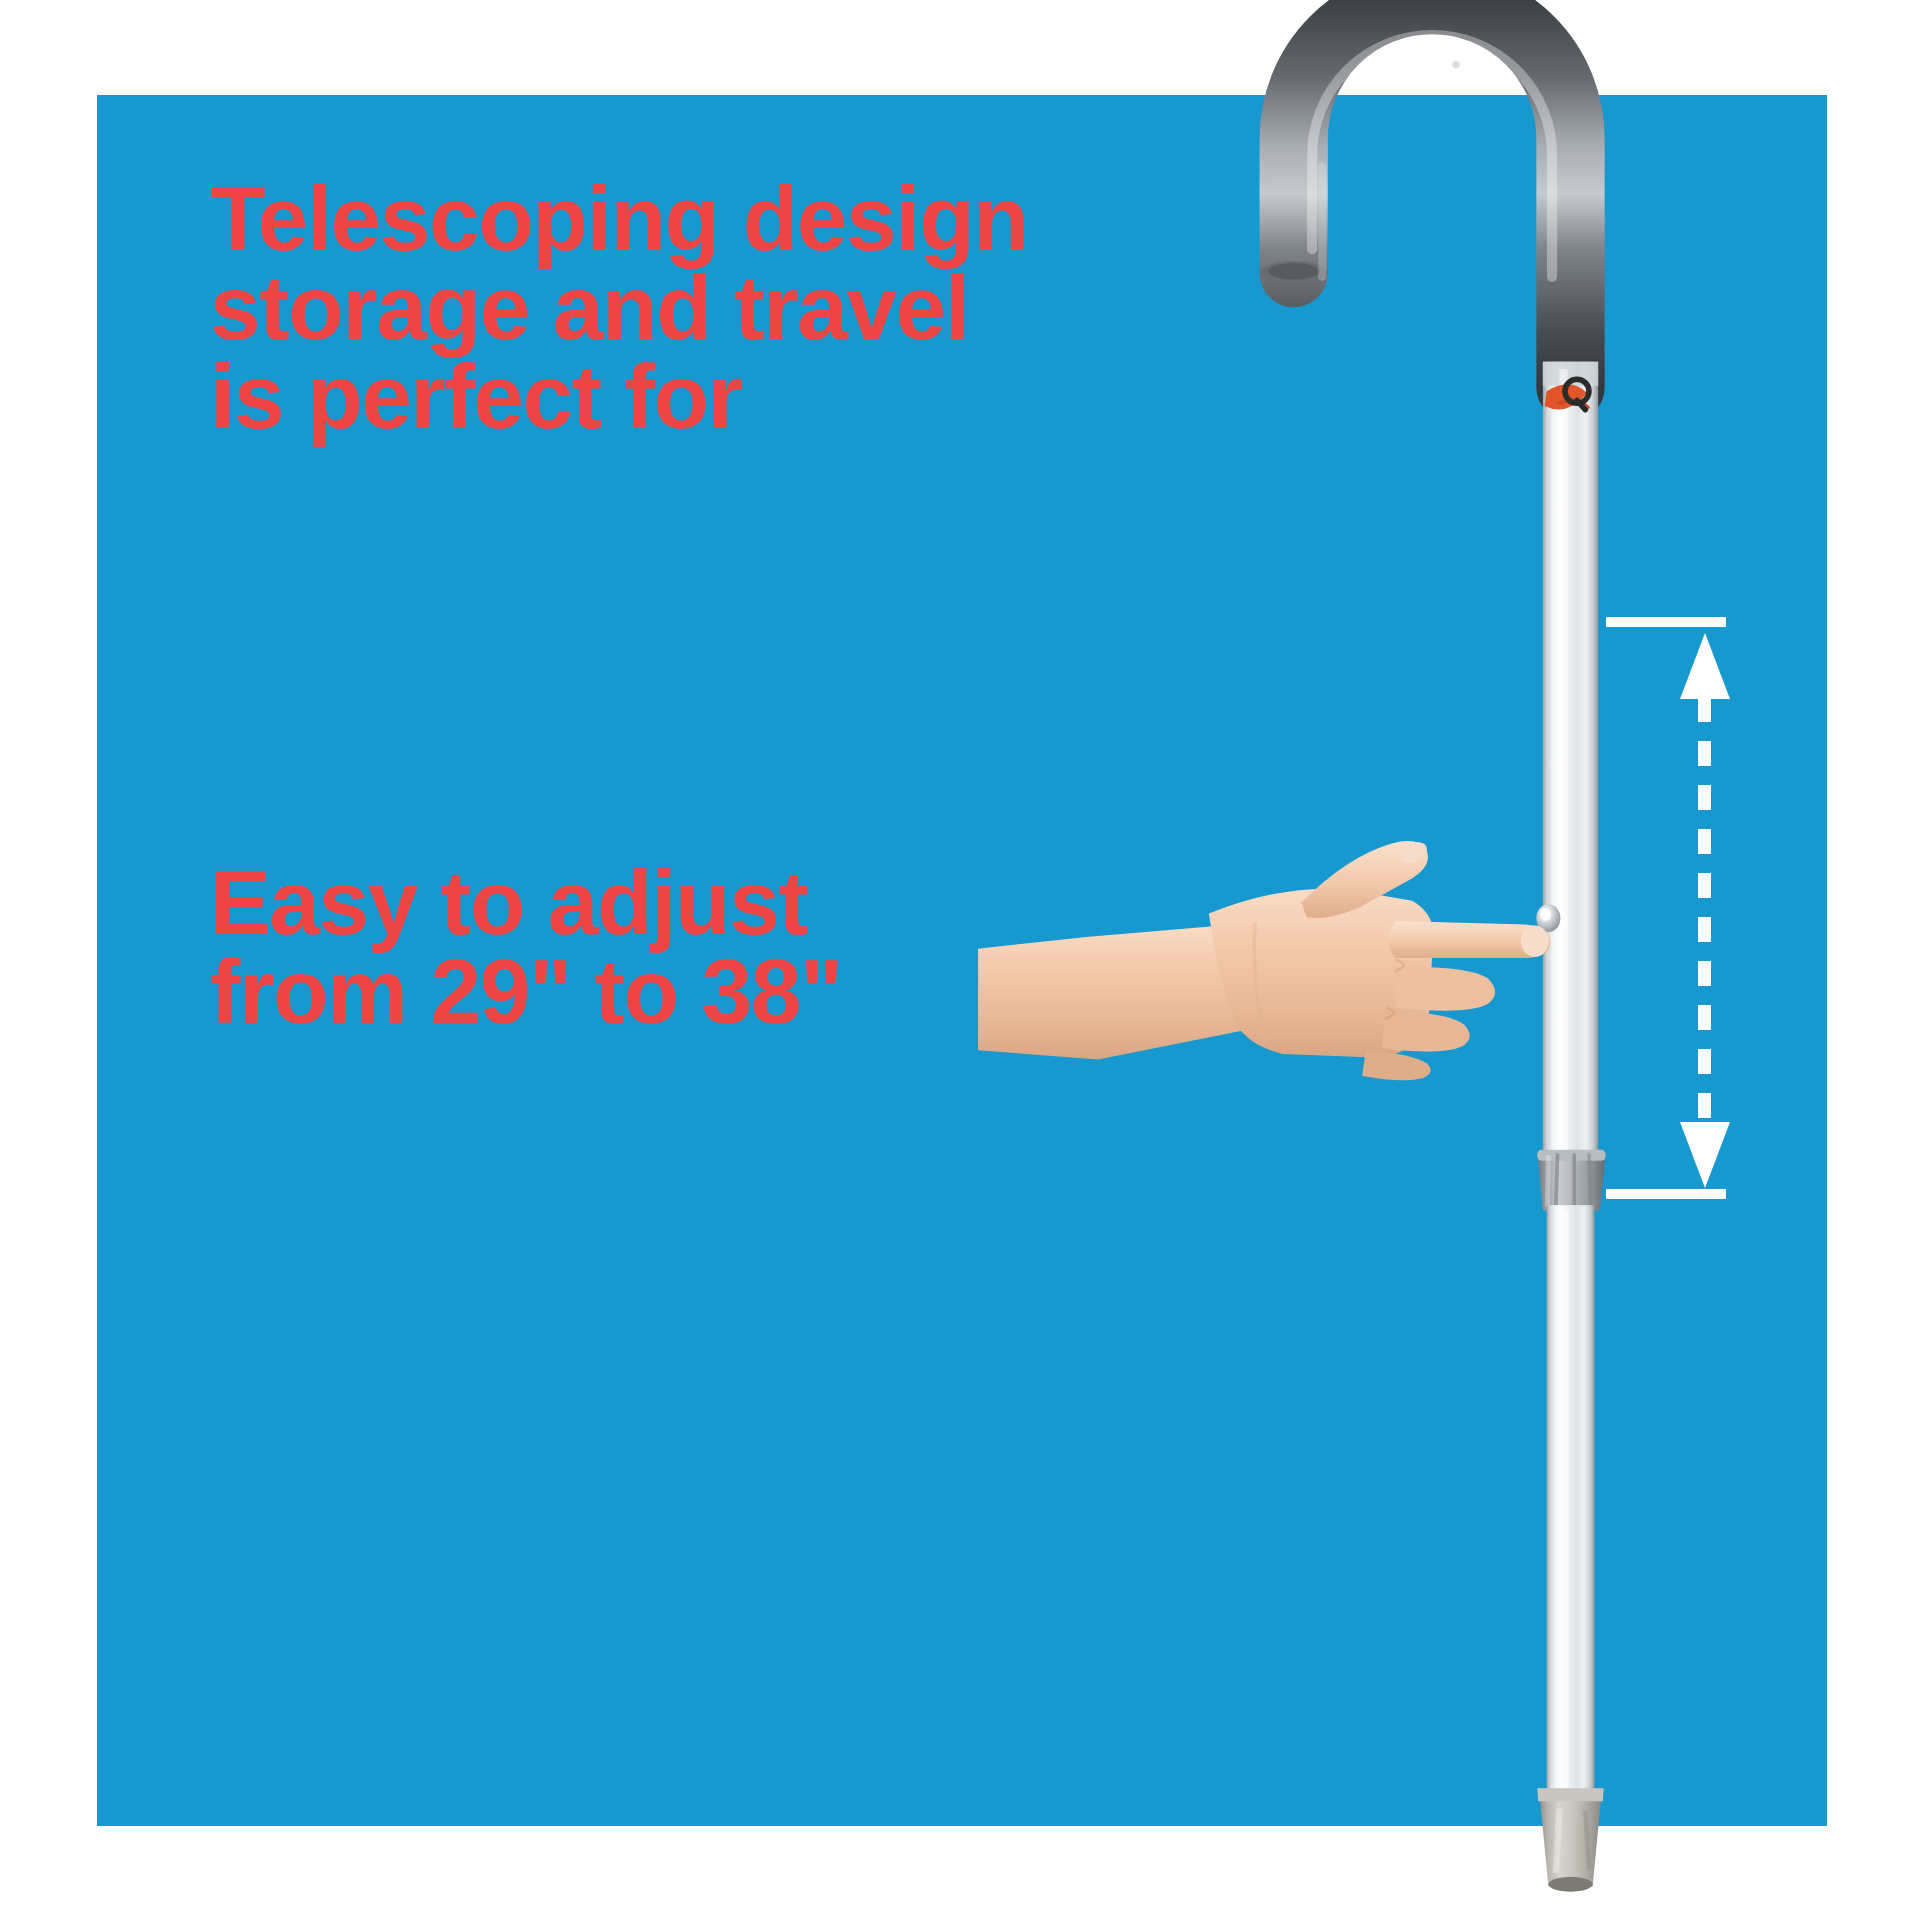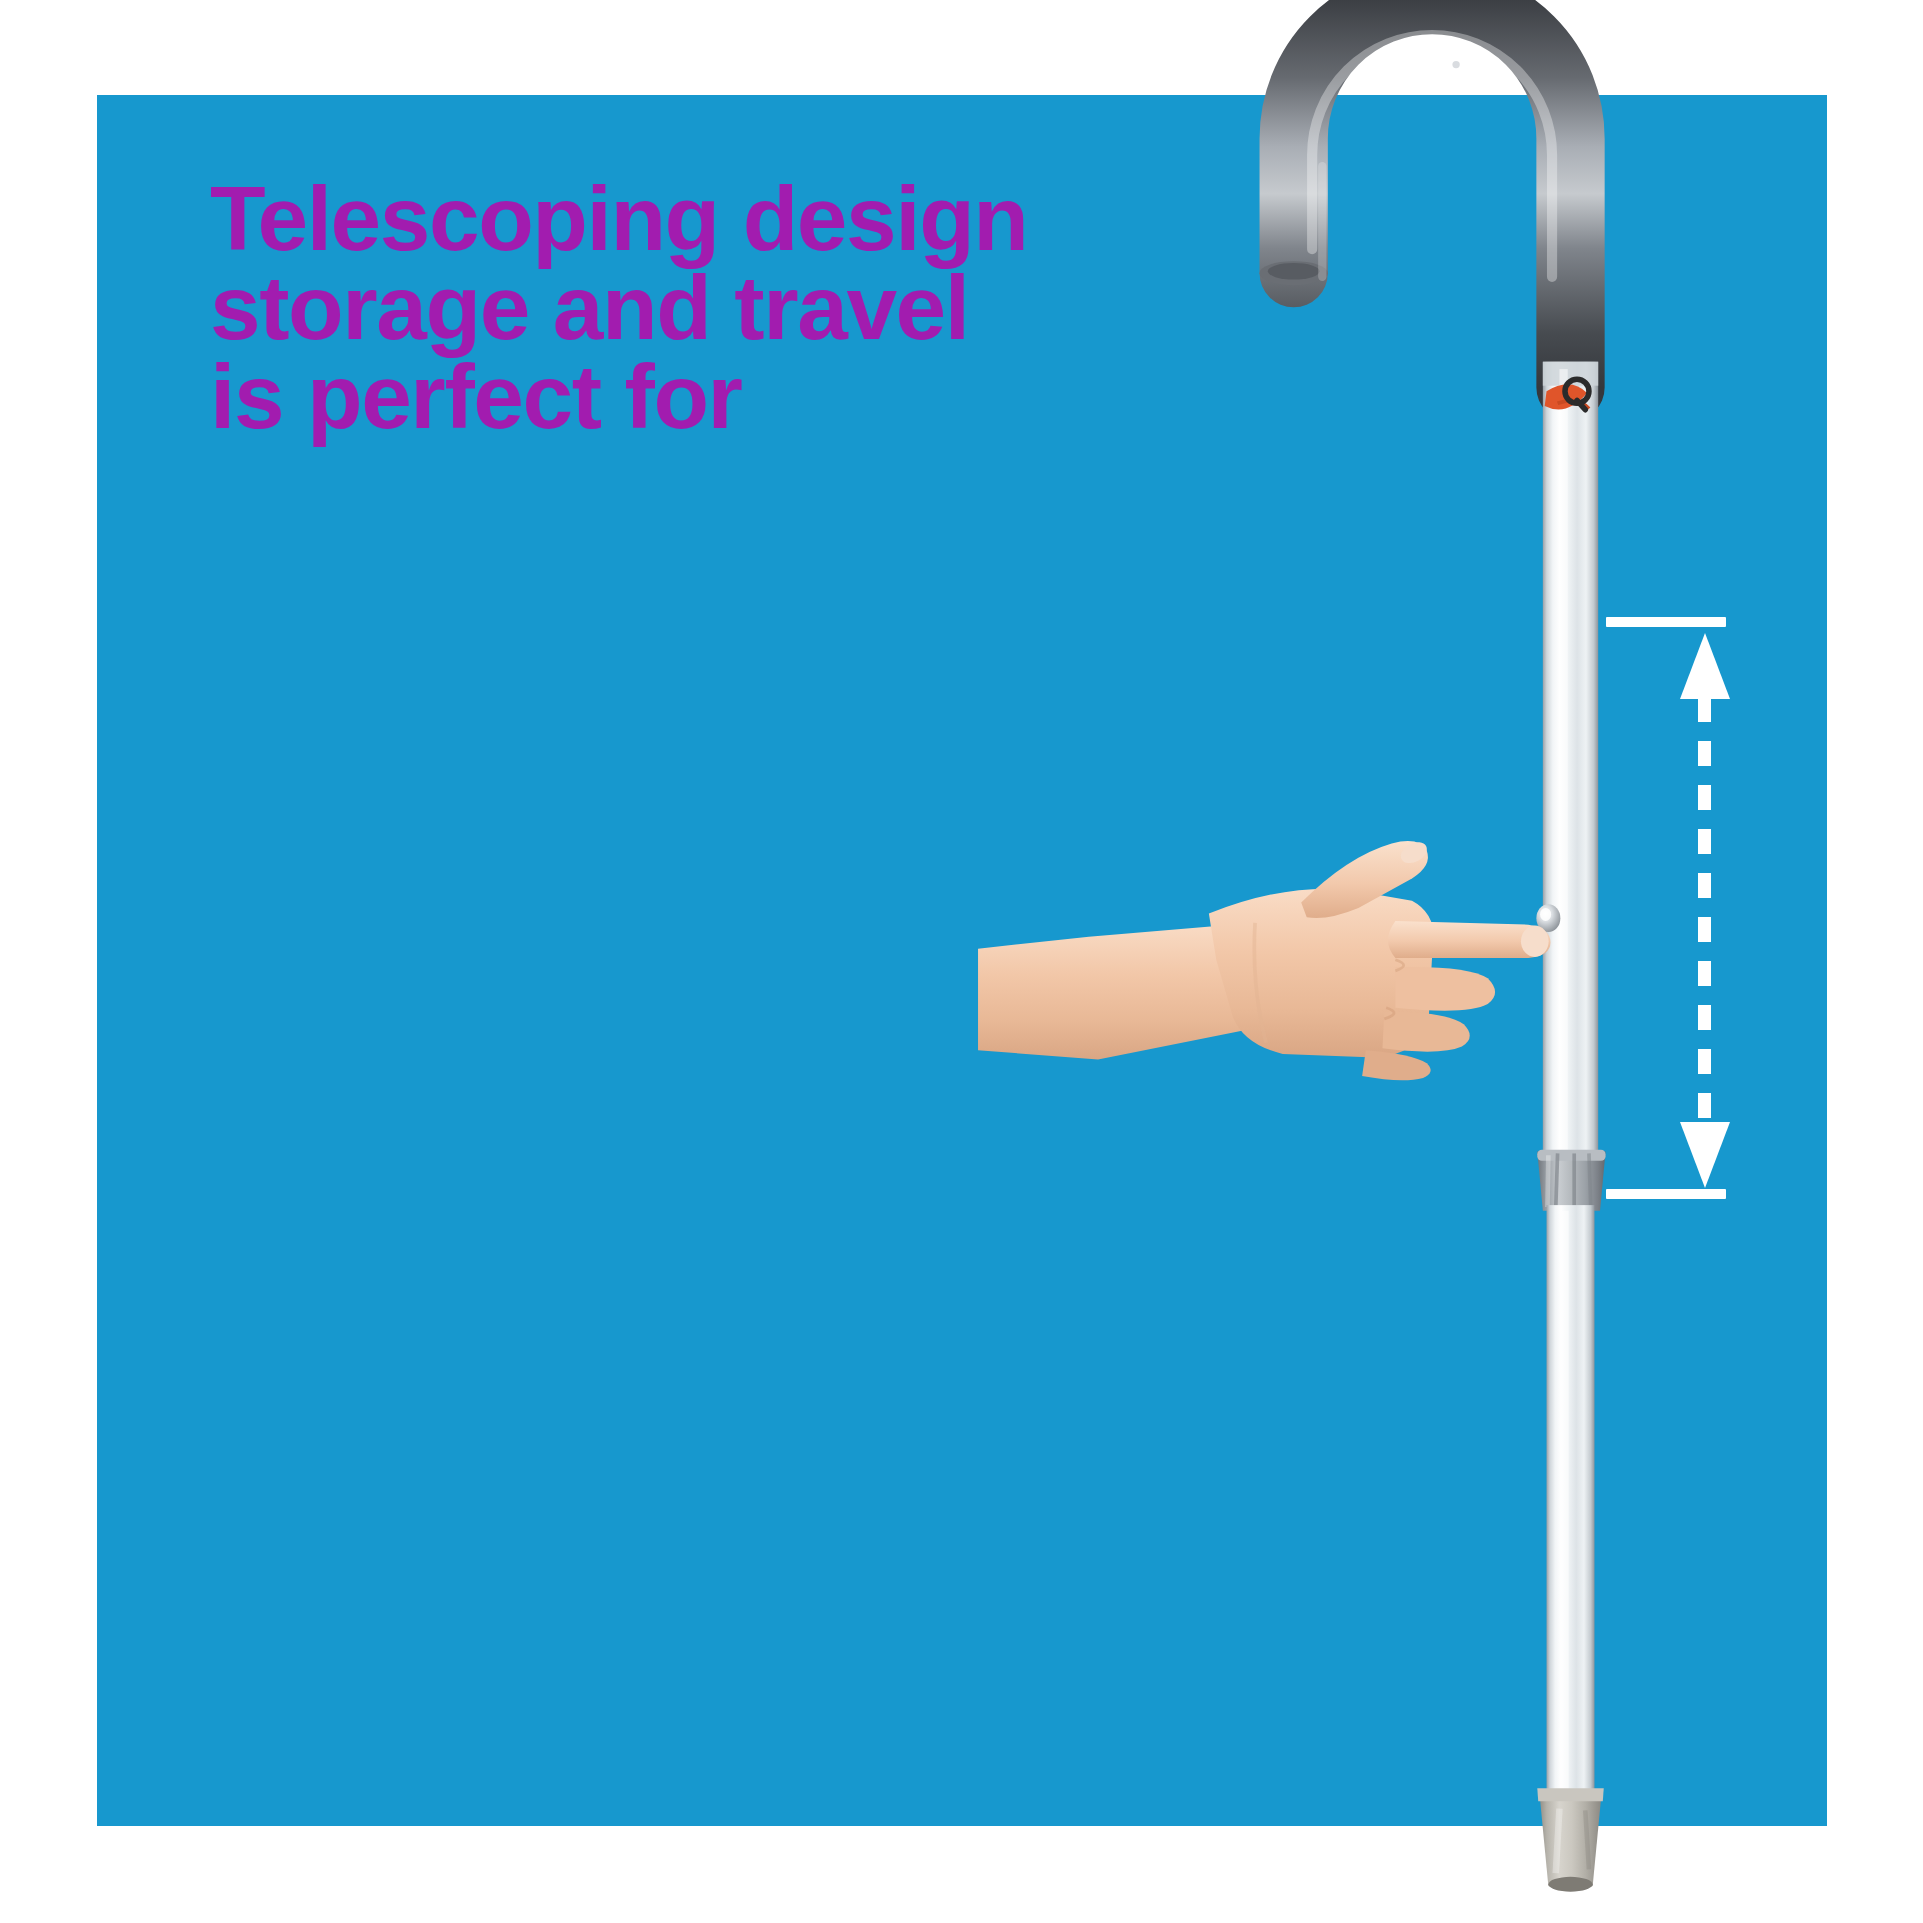--- a/index.html
+++ b/index.html
@@ -13,21 +13,21 @@
   #stage{position:relative;width:1923px;height:1923px;background:#ffffff;overflow:hidden;}
 
   
   .panel{
     position:absolute;left:97px;top:95px;
     width:1730px;height:1731px;
     background:#1798CE;
   }
 
   
-  .copy{position:absolute;left:210px;color:#a21caf;font-weight:bold;}
+  .copy{position:absolute;left:210px;color:#ef4444;font-weight:bold;}
   .headline{top:174px;font-size:91px;line-height:89px;letter-spacing:-1.4px;}
   .subhead{top:858px;font-size:91px;line-height:89px;letter-spacing:-1.4px;}
   .copy .ln{display:block;white-space:nowrap;}
 
   
   #cane{position:absolute;left:0;top:0;width:1923px;height:1923px;pointer-events:none;}
 
   
   .dim{position:absolute;}
   .dim-cap{position:absolute;left:1606px;width:120px;height:10px;background:#ffffff;border-radius:0.9px;}
@@ -208,15 +208,19 @@
     <path d="M442,212 Q460,218 440,224" fill="none" stroke="#d49f7c" stroke-width="3" opacity=".55"></path>
     <path d="M300,120 Q296,190 312,250" fill="none" stroke="#e3b493" stroke-width="4" opacity=".45"></path>
   </svg>
 
   <div class="copy headline">
     <span class="ln">Telescoping design</span>
     <span class="ln">storage and travel</span>
     <span class="ln">is perfect for</span>
   </div>
 
+  <div class="copy subhead">
+    <span class="ln">Easy to adjust</span>
+    <span class="ln">from 29" to 38"</span>
+  </div>
 
 </div>
 
 
 </body></html>

